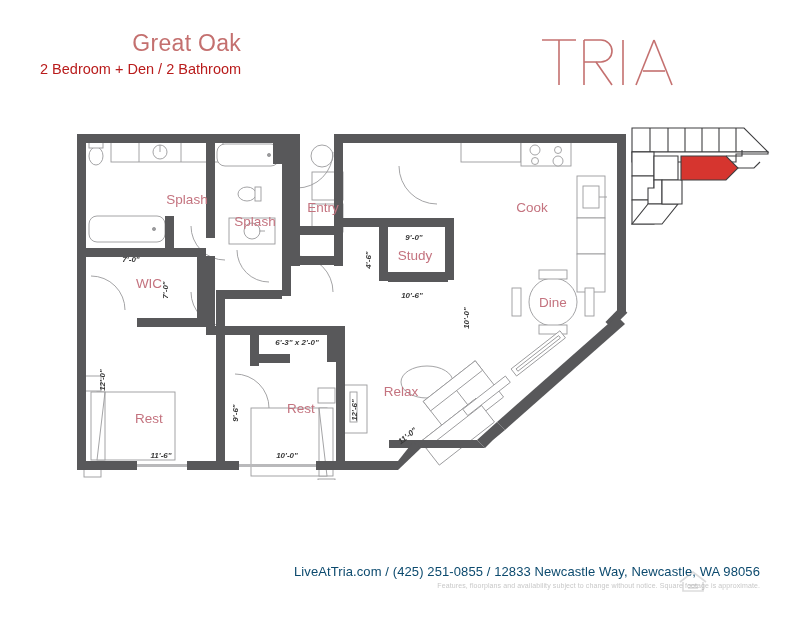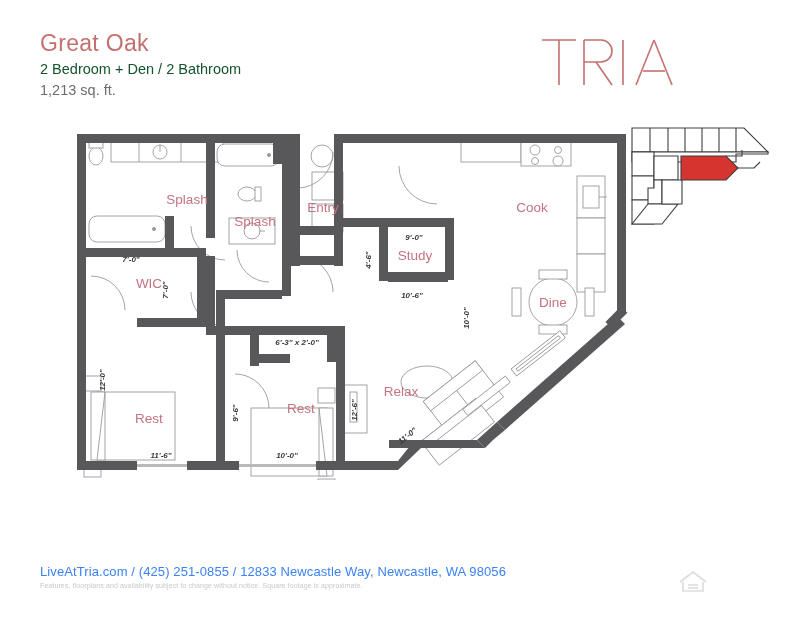--- a/index.html
+++ b/index.html
@@ -4,59 +4,58 @@
 <style>
   html,body{margin:0;padding:0;}
   body{
     width:800px;height:618px;
     background:#ffffff;
     font-family:"Liberation Sans", sans-serif;
     position:relative;
     overflow:hidden;
     color:#555;
   }
-  .page{position:relative;width:736px;height:618px;}
+  .page{position:relative;width:736px;height:618px;text-align:right;}
 
   
   .header{position:absolute;left:40px;top:30px;}
   .plan-name{
     font-size:23px;color:#c4706f;letter-spacing:.3px;line-height:1.15;
     font-weight:400;margin:0 0 3px 0;
   }
-  .plan-beds{font-size:14.5px;color:#14532d;line-height:1.45;margin:0;}
+  .plan-beds{font-size:14.5px;color:#b91c1c;line-height:1.45;margin:0;}
   .plan-sqft{font-size:14.5px;color:#6d6d6d;line-height:1.45;margin:0;}
 
   
   .logo{position:absolute;right:38px;top:30px;width:160px;height:60px;}
 
   
   .keymap{position:absolute;left:618px;top:118px;width:160px;height:115px;}
 
   
   .floorplan{position:absolute;left:69px;top:130px;width:560px;height:350px;}
 
   
   .footer{position:absolute;left:40px;top:564px;width:720px;}
-  .footer-main{font-size:13px;color:#3b82f6;letter-spacing:.1px;}
+  .footer-main{font-size:13px;color:#0c4a6e;letter-spacing:.1px;}
   .footer-disclaimer{font-size:7px;color:#c8c8c8;margin-top:3px;letter-spacing:.1px;}
   .eho{position:absolute;right:26px;top:566px;width:34px;height:30px;opacity:.35;}
 
   
   .rm{font-family:"Liberation Sans",sans-serif;font-size:13.5px;fill:#c4737f;}
   .dim{font-family:"Liberation Sans",sans-serif;font-size:8px;font-weight:bold;font-style:italic;fill:#3a3a3a;}
 </style>
 </head>
 <body>
 
 <div class="page">
 
   <div class="header">
     <div class="plan-name">Great Oak</div>
     <div class="plan-beds">2 Bedroom + Den / 2 Bathroom</div>
-    <div class="plan-sqft">1,213 sq. ft.</div>
   </div>
 
   <div class="logo">
     <svg viewBox="0 0 160 60" width="160" height="60" aria-hidden="true">
       <g stroke="#c4706f" stroke-width="1.6" fill="none" stroke-linecap="butt">
 
         <line x1="4" y1="10" x2="38" y2="10"></line>
         <line x1="21" y1="10" x2="21" y2="55"></line>
 
         <line x1="46" y1="10" x2="46" y2="55"></line>

